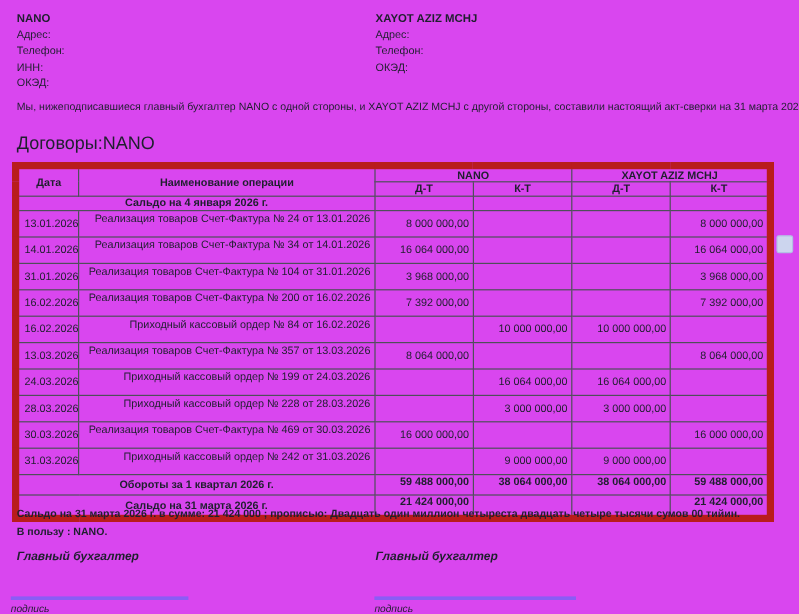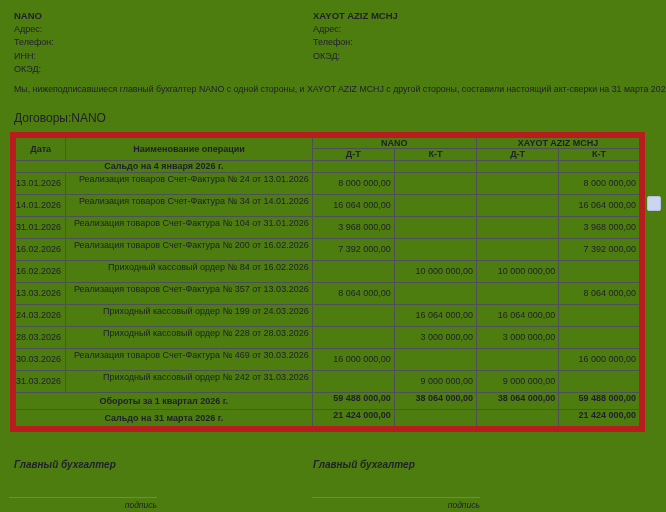--- a/index.html
+++ b/index.html
@@ -1,48 +1,48 @@
 <!DOCTYPE html>
 <html><head>
 <meta charset="utf-8">
 <style>
   * { margin:0; padding:0; box-sizing:border-box; }
   html,body { background:#ffffff; }
   .page {
-    position:relative; width:666px; height:512px; background:#4d7c0f;
+    position:relative; width:666px; height:512px; background:#d946ef;
     font-family:"Liberation Sans", sans-serif; color:#1f1f2e; overflow:hidden;
   }
   
   .parties { display:flex; padding:9px 0 0 14px; }
   .party { width:299px; font-size:9px; line-height:13.6px; }
   .party-name { font-weight:bold; font-size:9.5px; }
   .fld-label { display:inline-block; min-width:44px; }
   
   .intro { margin:7px 0 0 14px; font-size:8.8px; white-space:nowrap; }
-  .contracts { margin:17px 0 4px 14px; font-size:12px; }
+  .contracts { margin:17px 0 4px 14px; font-size:15px; }
   .contracts .fld-label { min-width:49px; }
   
   table.recon {
     margin:7px 0 0 10px; width:635px; border-collapse:collapse;
     font-size:9px; color:#1f1f2e;
     border:6px solid #b91c1c;
   }
   table.recon th, table.recon td { border:1px solid #4f4f5a; }
   table.recon th { font-weight:bold; text-align:center; height:12px; padding:0 2px; }
   tr.r-open td, tr.r-sum td { font-weight:bold; height:12px; }
   tr.r-data td { height:22px; }
-  td.c-date { text-align:left; vertical-align:middle; }
+  td.c-date { text-align:right; vertical-align:middle; }
   td.c-op   { text-align:right; vertical-align:top; padding:1px 3px 0 3px; }
   td.c-num  { text-align:right; vertical-align:bottom; padding:0 3px 6px 0; }
   td.c-label{ text-align:center; vertical-align:middle; }
   
   .summary { position:absolute; left:14px; top:421px; font-size:8.8px; font-weight:bold; line-height:14.5px; white-space:nowrap; }
   .acct { position:absolute; top:459px; font-size:10px; font-weight:bold; font-style:italic; }
   .acct-left { left:14px; } .acct-right { left:313px; }
-  .sig { position:absolute; top:497px; border-top:1px solid #8b5cf6; text-align:right; font-size:8.5px; font-style:italic; padding-top:2px; }
+  .sig { position:absolute; top:497px; border-top:3px solid #8b5cf6; text-align:left; font-size:8.5px; font-style:italic; padding-top:2px; }
   .sig-left { left:9px; width:148px; } .sig-right { left:312px; width:168px; }
   
   .artifact {
     position:absolute; left:647px; top:196px; width:14px; height:15px;
     background:#ccd5ee; border:1px solid #b3c0e4; border-radius:2px;
   }
 </style>
 </head>
 <body>
 
@@ -191,20 +191,24 @@
       <tr class="r-sum">
         <td colspan="2" class="c-label">Сальдо на  31 марта 2026 г.</td>
         <td class="c-num">21 424 000,00</td>
         <td class="c-num"></td>
         <td class="c-num"></td>
         <td class="c-num">21 424 000,00</td>
       </tr>
     </tbody>
   </table>
 
+  <div class="summary">
+    <div>Сальдо на 31 марта 2026 г.   в сумме: 21 424 000 ; прописью: Двадцать один миллион четыреста двадцать четыре тысячи сумов 00 тийин.</div>
+    <div>В пользу : NANO.</div>
+  </div>
 
   <div class="acct acct-left">Главный бухгалтер</div>
   <div class="acct acct-right">Главный бухгалтер</div>
 
   <div class="sig sig-left">подпись</div>
   <div class="sig sig-right">подпись</div>
 
   <div class="artifact"></div>
 
 </div>

